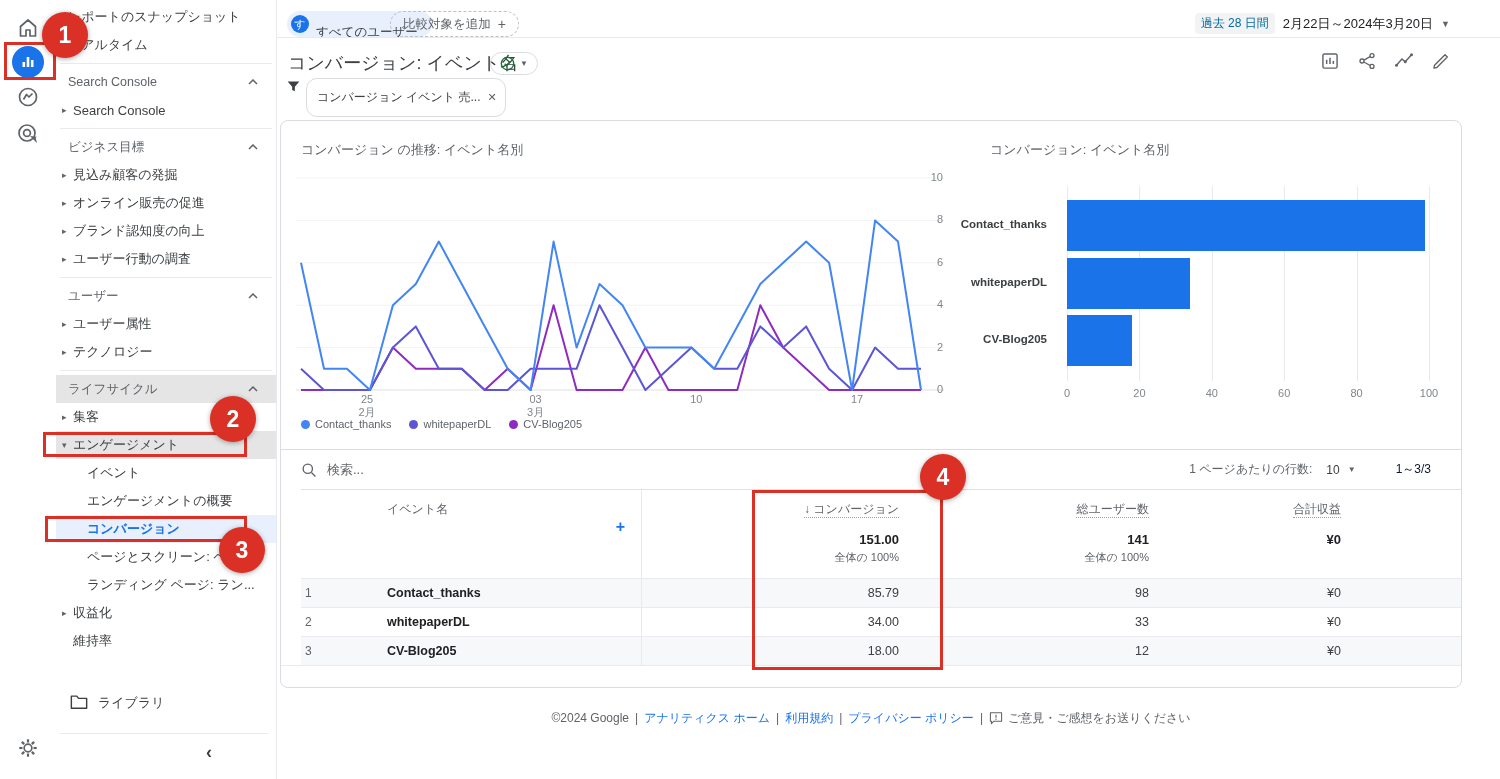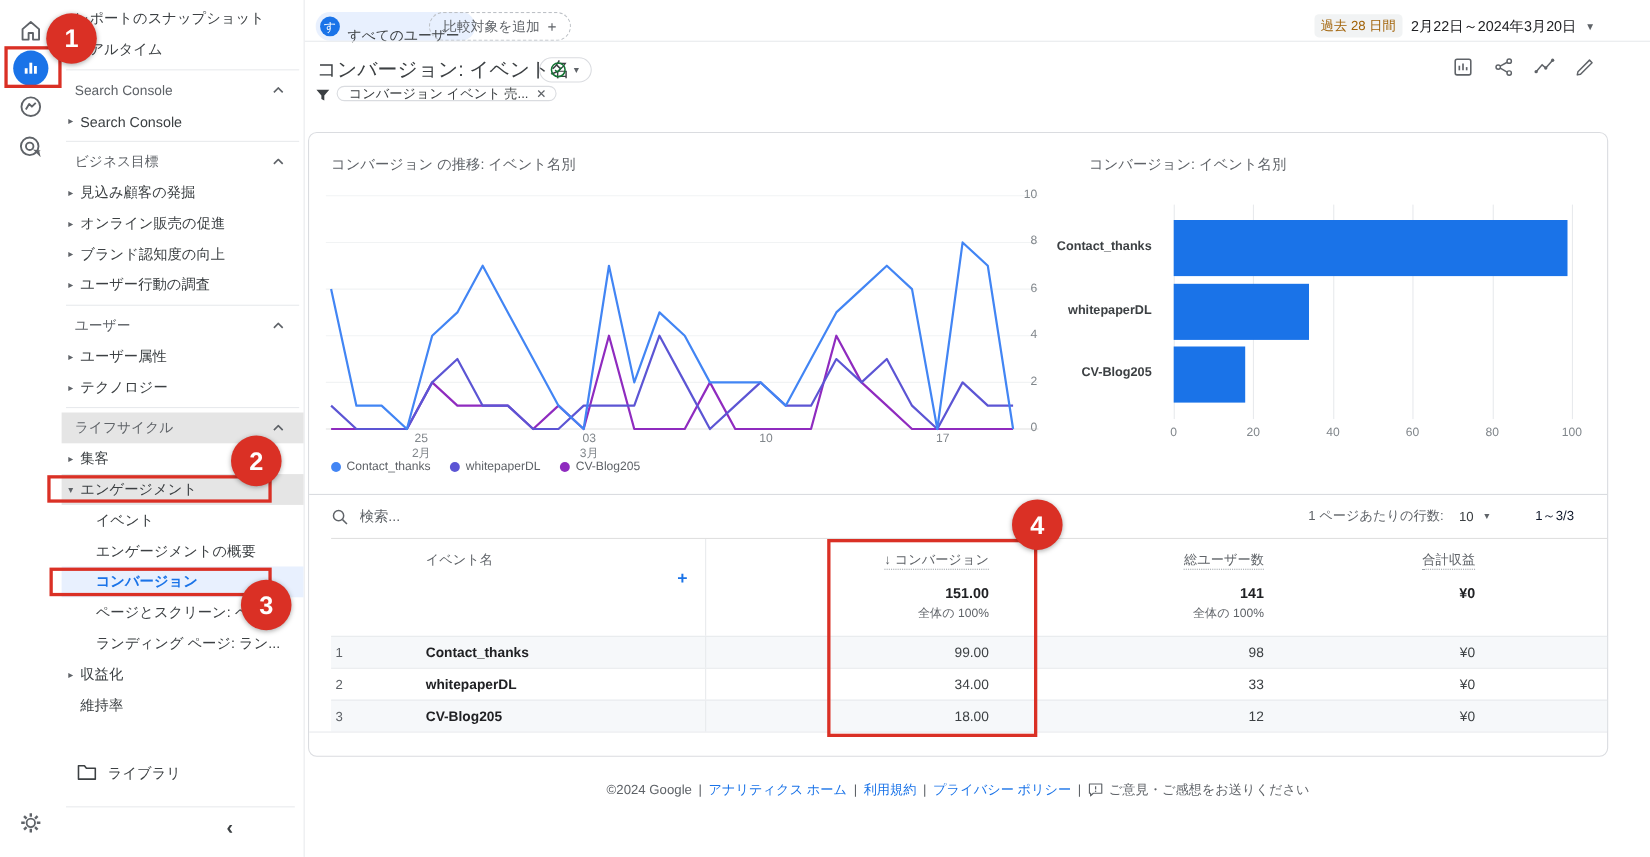--- a/index.html
+++ b/index.html
@@ -28,28 +28,28 @@
   .nav-collapse { position:absolute; left:150px; top:742px; font-size:18px; font-weight:bold; color:#3C4043; cursor:pointer; }
 
   
   .chip-users { position:absolute; left:287px; top:11px; height:26px; background:#E8F0FE; border-radius:13px; display:flex; align-items:center; padding:0 14px 0 4px; cursor:pointer; }
   .chip-users .avatar { width:18px; height:18px; border-radius:50%; background:#1A73E8; color:#fff; font-size:11px; display:flex; align-items:center; justify-content:center; margin-right:7px; }
   .chip-users .lbl { font-size:12.5px; color:#3C4043;margin-top:16px; }
   .chip-add { position:absolute; left:390px; top:11px; height:26px; border:1px dashed #BDC1C6; border-radius:13px; display:flex; align-items:center; padding:0 12px; font-size:12.5px; color:#5F6368; cursor:pointer; }
   .chip-add .plus { margin-left:7px; font-size:14px; }
   .hdr-div { position:absolute; left:277px; right:0; top:37px; border-top:1px solid #E8EAED; }
   .date-ctl { position:absolute; right:50px; top:13px; display:flex; align-items:center; cursor:pointer; }
-  .date-ctl .range-lbl { font-size:12px; color:#a16207; background:#F1F3F4; border-radius:4px; padding:2px 6px; margin-right:8px; }
+  .date-ctl .range-lbl { font-size:12px; color:#0369a1; background:#F1F3F4; border-radius:4px; padding:2px 6px; margin-right:8px; }
   .date-ctl .range-val { font-size:13px; color:#202124; }
   .date-ctl .caret { font-size:9px; color:#5F6368; margin-left:8px; }
   .page-title { position:absolute; left:288px; top:51px; font-size:18px; color:#3C4043; }
   .title-pill { position:absolute; left:490px; top:52px; width:48px; height:23px; border:1px solid #DADCE0; border-radius:12px; display:flex; align-items:center; justify-content:center; gap:5px; cursor:pointer; }
   .title-pill .caret { font-size:8px; color:#5F6368; }
   .filter-funnel { position:absolute; left:286px; top:79px; cursor:pointer; }
-  .filter-chip { position:absolute; left:306px; top:78px; height:14px; border:1px solid #DADCE0; border-radius:11px; display:flex; align-items:center; padding:0 8px 0 10px; font-size:12px; color:#3C4043; cursor:pointer; }
+  .filter-chip { position:absolute; left:306px; top:78px; height:39px; border:1px solid #DADCE0; border-radius:11px; display:flex; align-items:center; padding:0 8px 0 10px; font-size:12px; color:#3C4043; cursor:pointer; }
   .filter-chip .x { margin-left:7px; font-size:11px; color:#5F6368; cursor:pointer; }
   .top-icons { position:absolute; right:48px; top:50px; display:flex; gap:15px; }
   .top-icons .ticon { width:22px; height:22px; display:flex; align-items:center; justify-content:center; cursor:pointer; }
 
   
   .card { position:absolute; left:280px; top:120px; width:1182px; height:568px; border:1px solid #DADCE0; border-radius:8px; background:#fff; }
   .charts-area { position:relative; width:100%; height:328px; }
   .chart-title { position:absolute; font-size:13px; color:#5F6368; }
   #line-title { left:20px; top:20px; }
   #bar-title { left:709px; top:20px; }
@@ -350,21 +350,21 @@
         </svg>
       <div id="line-ylabels">
           <div style="top: 262px;">0</div>
           <div style="top: 219.6px;">2</div>
           <div style="top: 177.2px;">4</div>
           <div style="top: 134.8px;">6</div>
           <div style="top: 92.4px;">8</div>
           <div style="top: 50px;">10</div>
         </div>
       <div id="line-xlabels">
-          <div class="xt" style="left: 72px;">
+          <div class="xt" style="left: 56px;">
             <div>25</div>
             <div>2月</div>
           </div>
           <div class="xt" style="left: 224.63px;">
             <div>03</div>
             <div>3月</div>
           </div>
           <div class="xt" style="left: 385.37px;">
             <div>10</div>
           </div>
@@ -449,21 +449,21 @@
         </div>
         <div>
           <div class="hcell hmetric"><span class="hlbl"><span>合計収益</span></span></div>
           <div class="total-val">¥0</div>
         </div>
       </div>
 
       <div class="trow tgrid shade">
         <div class="cnum">1</div>
         <div class="cname">Contact_thanks</div>
-        <div class="cval cv-border">99.00</div>
+        <div class="cval cv-border">85.79</div>
         <div class="cval">98</div>
         <div class="cval">¥0</div>
       </div>
       <div class="trow tgrid">
         <div class="cnum">2</div>
         <div class="cname">whitepaperDL</div>
         <div class="cval cv-border">34.00</div>
         <div class="cval">33</div>
         <div class="cval">¥0</div>
       </div>

